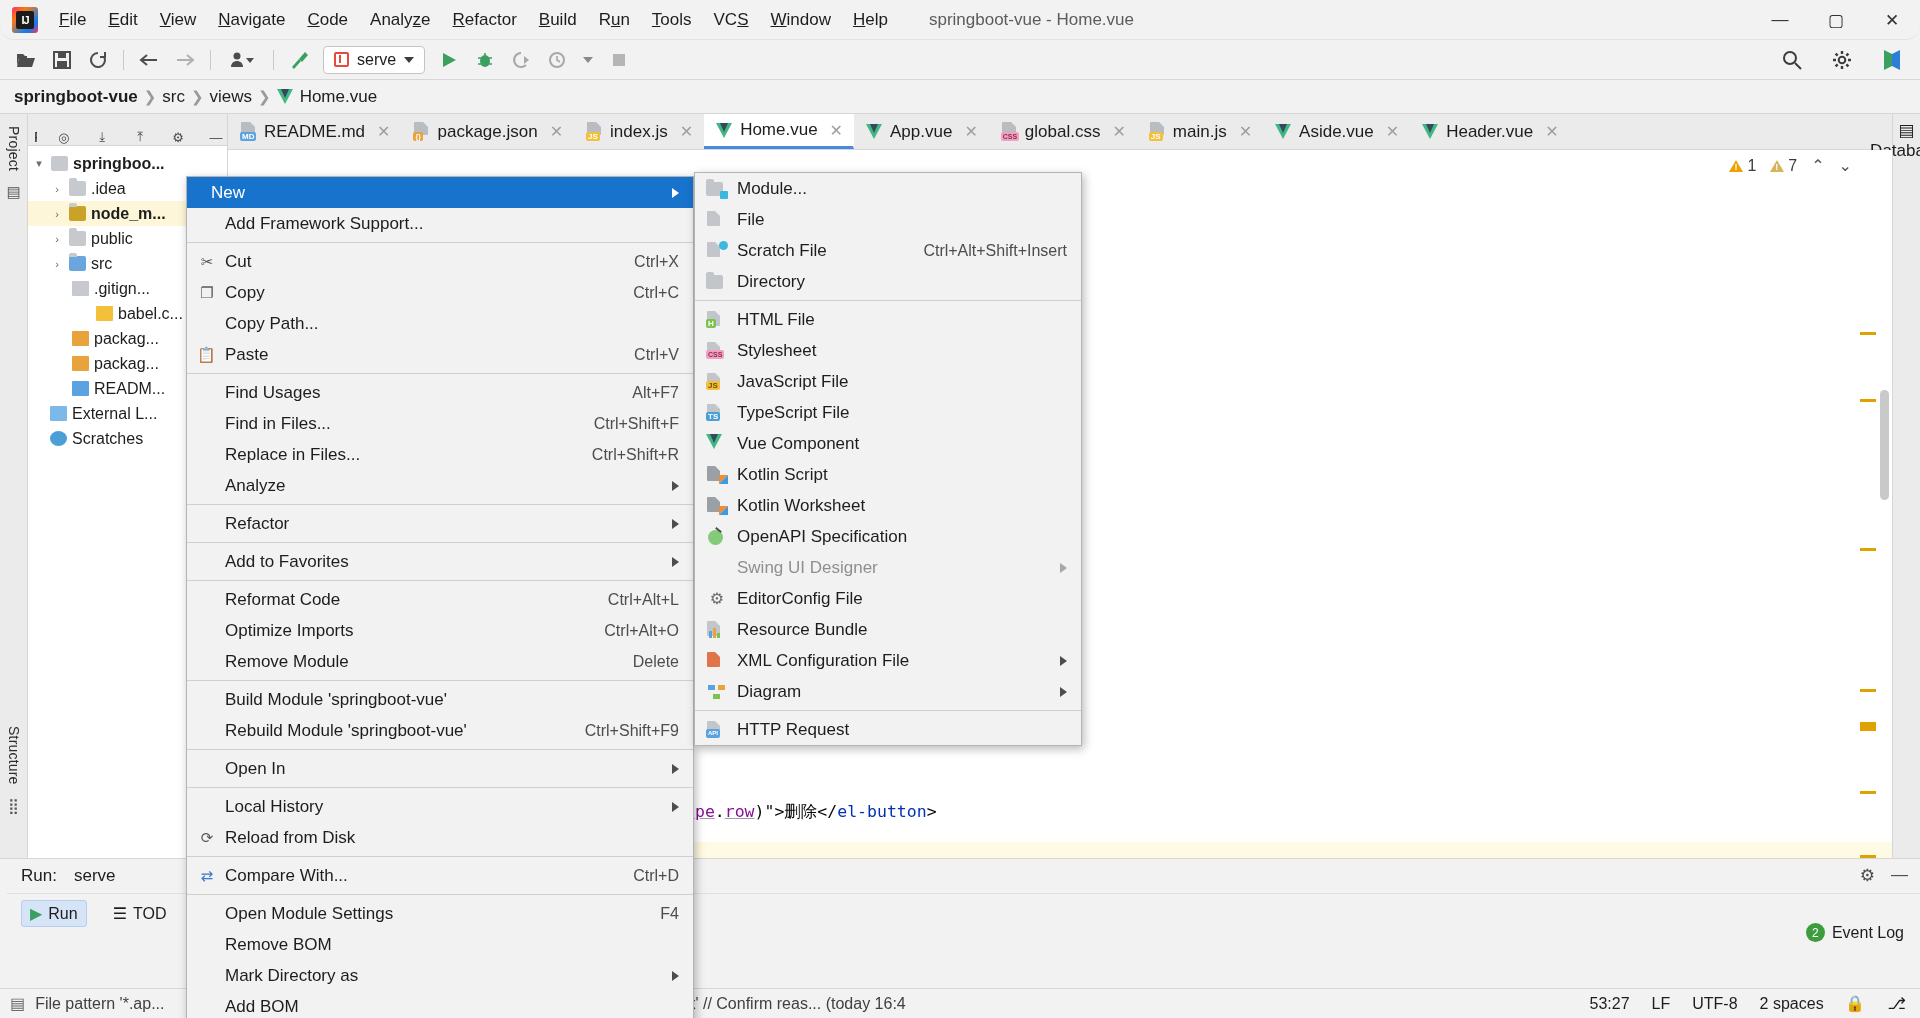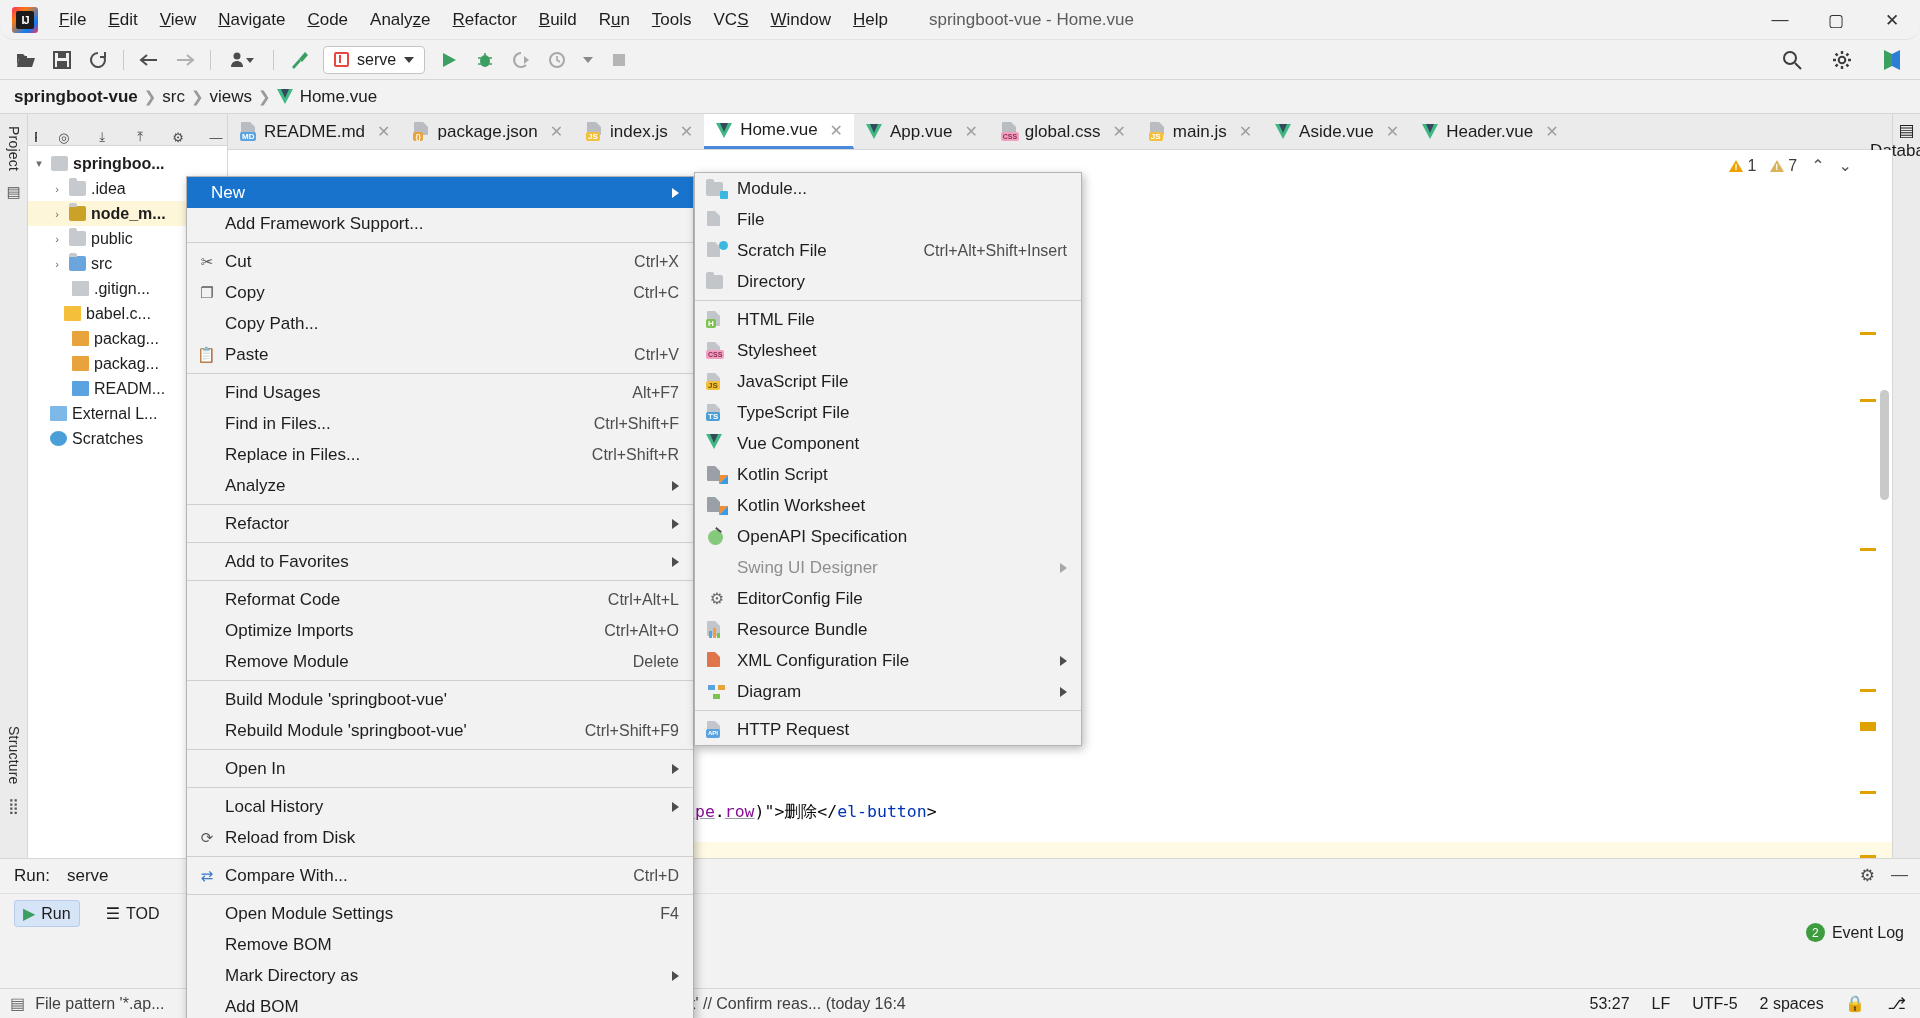--- a/index.html
+++ b/index.html
@@ -126,21 +126,21 @@
      border-bottom:12px solid #eda200; position:relative;}
   .tri:after{content:"!";position:absolute;left:-2px;top:2px;font-size:9px;color:#fff;font-weight:bold;}
   .mm { position:absolute; right:16px; width:16px; height:3px; background:#e0a200; }
   .scroll-thumb { position:absolute; right:3px; width:9px; background:#c9c9c9; border-radius:5px; }
 
   .bottom-crumb { height:30px; background:#f2f2f2; border-top:1px solid #d6d6d6;
      display:flex; align-items:center; gap:8px; padding-left:690px; font-size:16px; color:#0f6d3d; }
   .bottom-crumb .sep { color:#9a9a9a; }
 
   
-  .runpanel { height:130px; background:#f2f2f2; border-top:1px solid #d6d6d6; position:relative; }
+  .runpanel { height:130px; background:#f2f2f2; border-top:1px solid #d6d6d6; position:relative;padding-left:7px; }
   .run-head { height:34px; display:flex; align-items:center; gap:10px; padding-left:14px; font-size:17px;}
   .run-head .tabc { display:flex; align-items:center; gap:7px; }
   .run-head-right { position:absolute; right:12px; top:6px; display:flex; gap:16px; color:#4b4b4b;}
   .run-body { display:flex; height:40px; align-items:center; gap:18px; padding-left:14px;
      border-top:1px solid #e0e0e0; font-size:16px;}
   .run-chip { display:flex; align-items:center; gap:6px; padding:3px 8px; }
   .run-chip.on { background:#d6e4f7; border:1px solid #b7cdea; border-radius:3px;}
   .ev-chip { position:absolute; right:16px; bottom:46px; display:flex; align-items:center; gap:7px;
      font-size:16px; }
   .ev-badge { width:19px;height:19px;border-radius:50%;background:#3d9c3d;color:#fff;font-size:12px;
@@ -386,21 +386,21 @@
         </div>
         <div class="tnode" style="padding-left:22px">
           <span class="arrow">›</span>
           <span class="fico folder" style="background:#6aa6dd"></span>
           <span>src</span>
         </div>
         <div class="tnode" style="padding-left:44px">
           <span class="fico" style="background:#c6c9cd;border-radius:1px"></span>
           <span>.gitign...</span>
         </div>
-        <div class="tnode" style="padding-left:36px">
+        <div class="tnode" style="padding-left:68px">
           <span class="fico" style="background:#f4c03b;border-radius:1px"></span>
           <span>babel.c...</span>
         </div>
         <div class="tnode" style="padding-left:44px">
           <span class="fico" style="background:#e8a33d;border-radius:1px"></span>
           <span>packag...</span>
         </div>
         <div class="tnode" style="padding-left:44px">
           <span class="fico" style="background:#e8a33d;border-radius:1px"></span>
           <span>packag...</span>
@@ -567,21 +567,21 @@
     </div>
   </div>
 
   <div class="statusbar">
     <span style="color:#6b6b6b">▤</span>
     <span class="msg">File pattern '*.ap...</span>
     <span class="msg" style="margin-left:20px">by 'Android' plugin: You can confirm or revert reassigning pattern '*.apk' // Confirm reas... (today 16:4</span>
     <span class="right">
       <span>53:27</span>
       <span>LF</span>
-      <span>UTF-5</span>
+      <span>UTF-8</span>
       <span>2 spaces</span>
       <span>🔒</span>
       <span>⎇</span>
     </span>
   </div>
 
   <div class="ctxmenu">
     <div class="ctxitem sel">
       <span>New</span>
       <span class="sub-arrow"></span>

